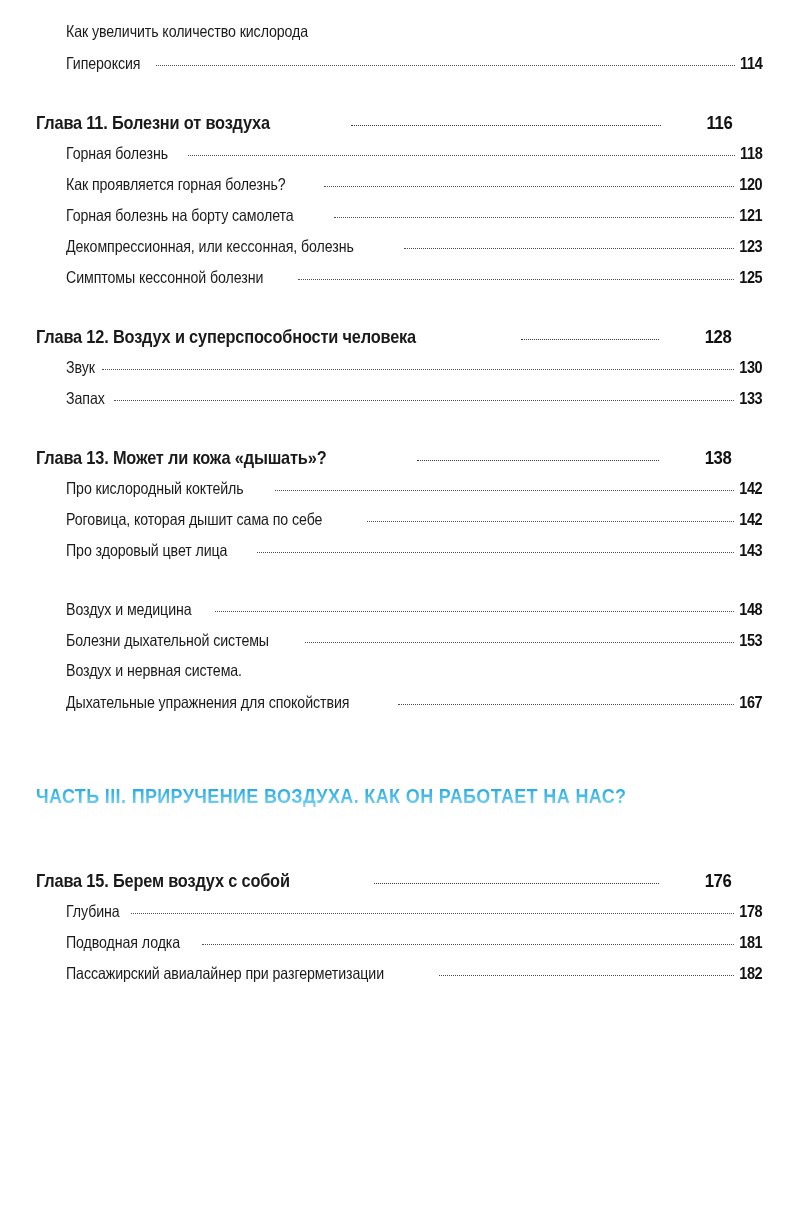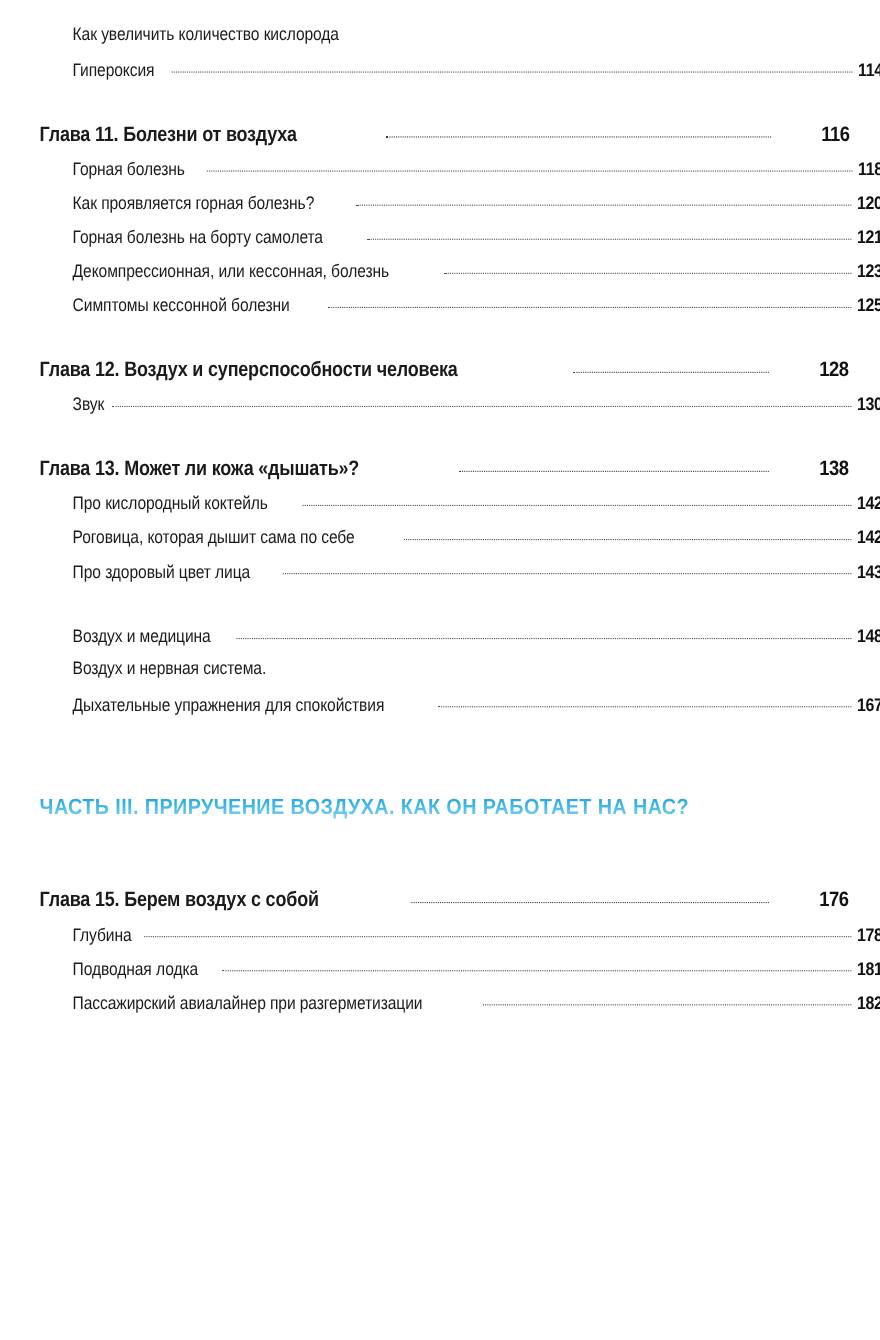--- a/index.html
+++ b/index.html
@@ -15,21 +15,21 @@
     color: #1a1a1a;
     overflow: hidden;
   }
 
   .page {
     position: relative;
     width: 800px;
     height: 1218px;
     background: #ffffff;
     box-sizing: border-box;
-    padding: 22px 28px 0 36px;
+    padding: 22px 68px 0 36px;
   }
 
   
   .toc-row {
     display: flex;
     align-items: baseline;
     width: 100%;
     box-sizing: border-box;
   }
 
@@ -172,20 +172,25 @@
   <div class="toc-row chapter">
     <span class="toc-title">Глава 12. Воздух и суперспособности человека</span>
     <span class="toc-leader"></span>
     <span class="toc-page">128</span>
   </div>
   <div class="toc-row entry">
     <span class="toc-title">Звук</span>
     <span class="toc-leader"></span>
     <span class="toc-page">130</span>
   </div>
+  <div class="toc-row entry">
+    <span class="toc-title">Запах</span>
+    <span class="toc-leader"></span>
+    <span class="toc-page">133</span>
+  </div>
 
   <div class="gap-group"></div>
 
   <div class="toc-row chapter">
     <span class="toc-title">Глава 13. Может ли кожа «дышать»?</span>
     <span class="toc-leader"></span>
     <span class="toc-page">138</span>
   </div>
   <div class="toc-row entry">
     <span class="toc-title">Про кислородный коктейль</span>
@@ -202,20 +207,25 @@
     <span class="toc-leader"></span>
     <span class="toc-page">143</span>
   </div>
 
   <div class="gap-group"></div>
 
   <div class="toc-row entry">
     <span class="toc-title">Воздух и медицина</span>
     <span class="toc-leader"></span>
     <span class="toc-page">148</span>
+  </div>
+  <div class="toc-row entry">
+    <span class="toc-title">Болезни дыхательной системы</span>
+    <span class="toc-leader"></span>
+    <span class="toc-page">153</span>
   </div>
   <div class="toc-row entry nodots">
     <span class="toc-title">Воздух и нервная система.</span>
 
   </div>
   <div class="toc-row entry">
     <span class="toc-title">Дыхательные упражнения для спокойствия</span>
     <span class="toc-leader"></span>
     <span class="toc-page">167</span>
   </div>

